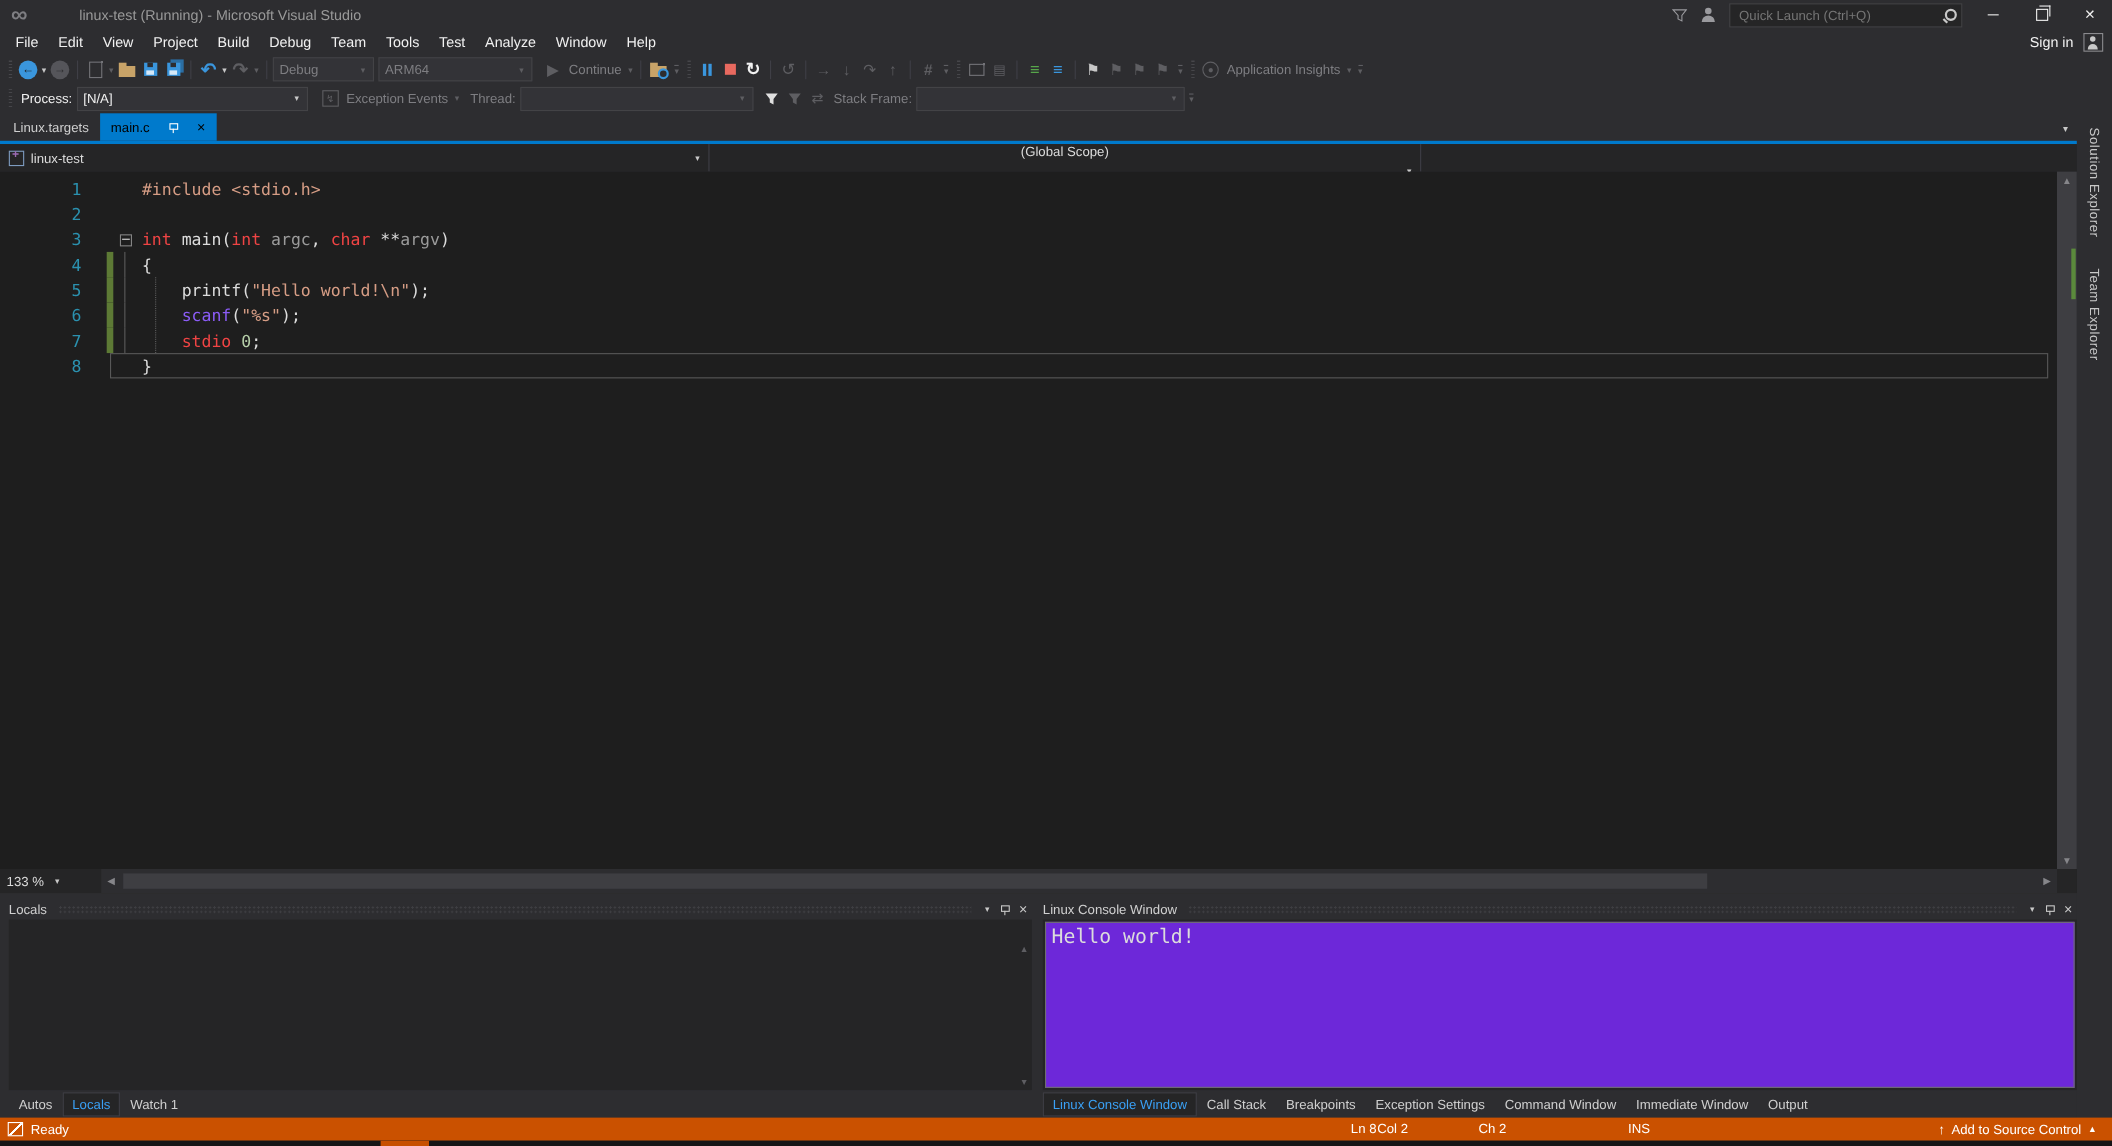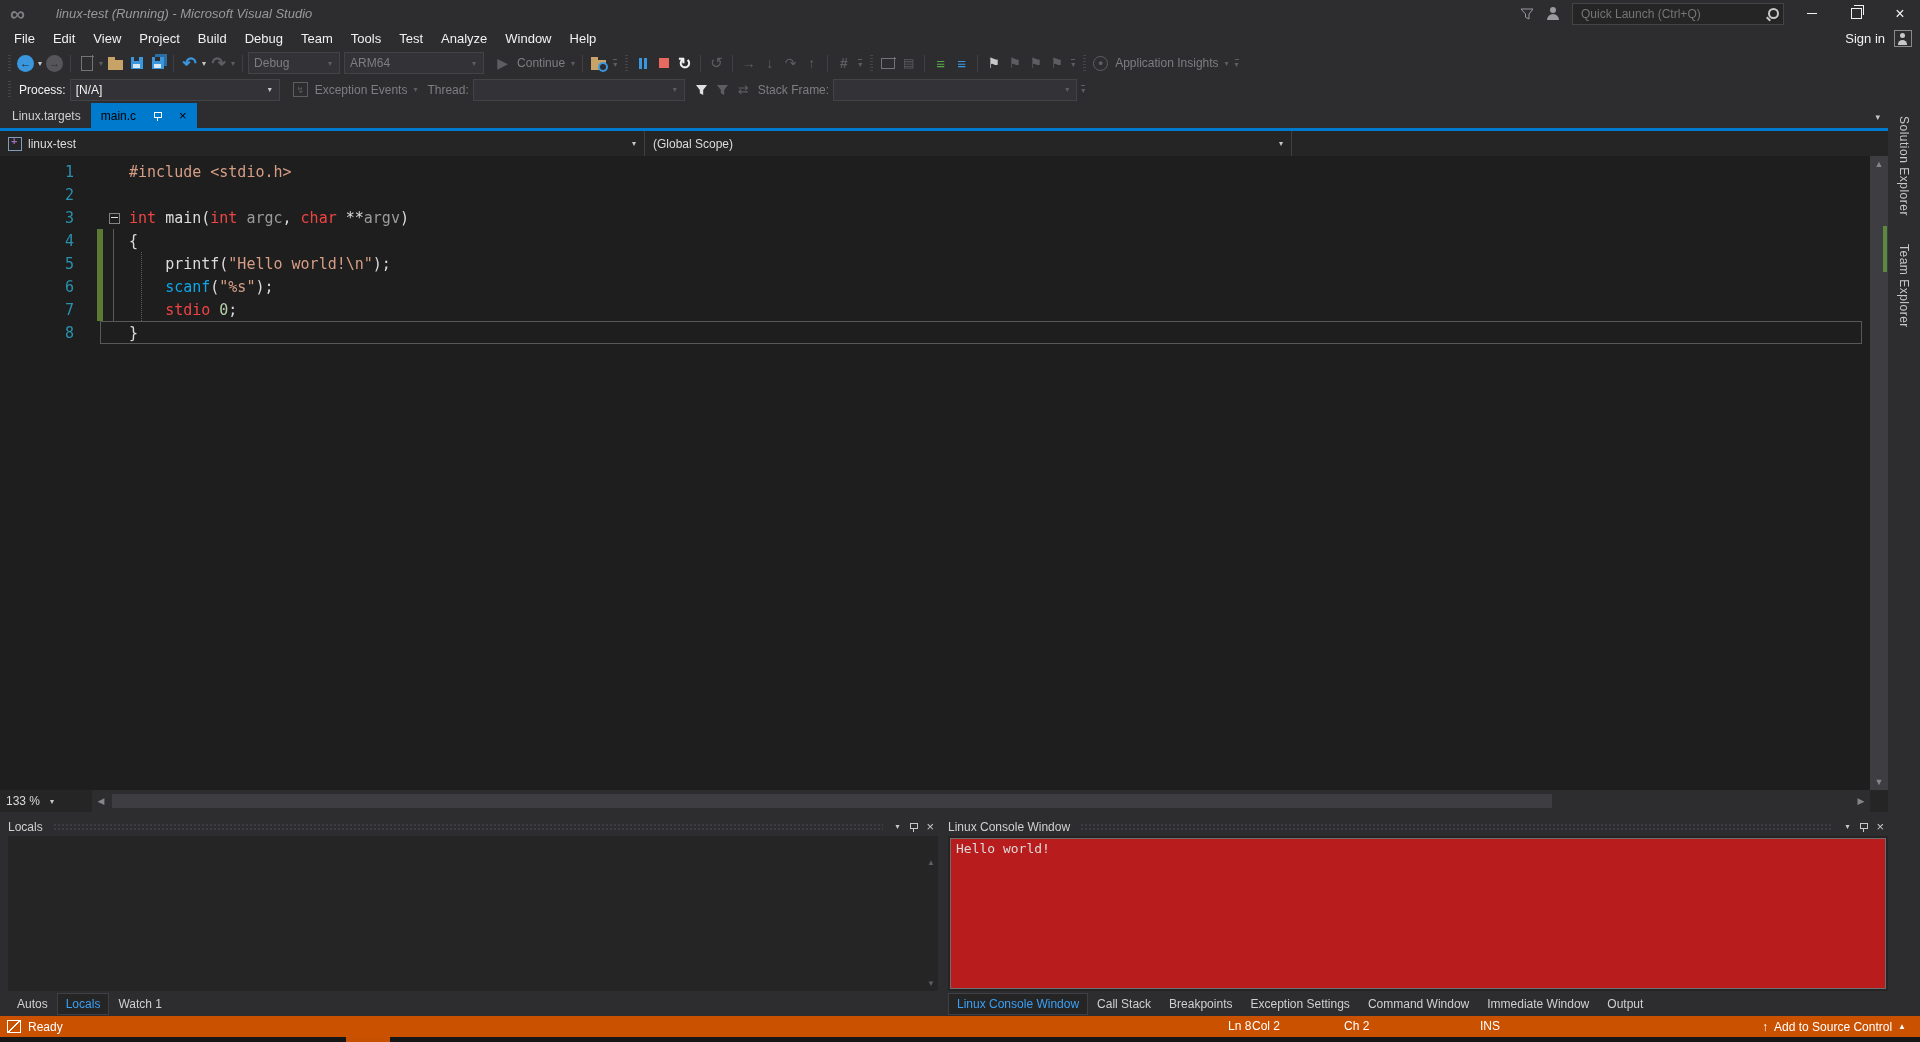--- a/index.html
+++ b/index.html
@@ -2,21 +2,21 @@
 <html><head>
 <meta charset="utf-8">
 <style>
   html,body{margin:0;padding:0;background:#111;}
   .shell{width:1920px;height:1042px;background:#2D2D30;color:#F1F1F1;
     font-family:"Liberation Sans",sans-serif;position:relative;overflow:hidden;
     display:flex;flex-direction:column;}
   
   .titlebar{height:27px;flex:none;display:flex;align-items:center;padding-left:10px;font-size:13px;}
   .vs-logo{color:#7E7E82;font-size:21px;font-weight:bold;line-height:20px;width:26px;}
-  .window-title{color:#999;margin-left:20px;font-style:italic;}
+  .window-title{color:#999;margin-left:36px;}
   .tb-right{margin-left:auto;display:flex;align-items:center;gap:12px;padding-right:4px;justify-content:center;}
   .icon-funnel svg{display:block;}
   .person{width:14px;height:13px;position:relative;}
   .person::before{content:"";position:absolute;left:4px;top:0;width:6px;height:6px;border-radius:50%;background:#9A9A9E;}
   .person::after{content:"";position:absolute;left:1px;bottom:0;width:12px;height:6px;border-radius:6px 6px 0 0;background:#9A9A9E;}
   .ql-box{width:198px;height:20px;background:#252526;border:1px solid #434346;display:flex;align-items:center;padding:0 6px;gap:6px;}
   .ql-input{flex:1;background:transparent;border:0;outline:none;color:#999;font-size:12px;font-family:"Liberation Sans",sans-serif;}
   .mag{width:12px;height:12px;position:relative;flex:none;}
   .mag::before{content:"";position:absolute;left:3px;top:0;width:7px;height:7px;border:2px solid #C8C8C8;border-radius:50%;}
   .mag::after{content:"";position:absolute;left:1px;bottom:0;width:5px;height:2px;background:#C8C8C8;transform:rotate(45deg);}
@@ -80,41 +80,41 @@
   .tab-pin::before{content:"";position:absolute;left:1px;top:1px;width:6px;height:4px;border:1px solid #fff;}
   .tab-pin::after{content:"";position:absolute;left:4px;top:6px;height:4px;border-left:1px solid #fff;}
   .tab-close{font-size:13px;line-height:12px;}
   .tab-overflow{margin-left:auto;padding:0 8px 6px 0;color:#C8C8C8;font-size:9px;}
   .tab-underline{height:3px;background:#007ACC;flex:none;}
   
   .navbar{height:25px;flex:none;display:flex;background:#252526;font-size:12px;color:#DCDCDC;}
   .nav-sec{display:flex;align-items:center;border-right:1px solid #3F3F46;padding:0 8px;gap:6px;}
   .nav-sec .nav-caret{margin-left:auto;font-size:8px;color:#C8C8C8;}
   .nav-proj{width:628px;}
-  .nav-scope{width:630px;}
+  .nav-scope{width:630px;flex-direction:column;}
   .nav-member{flex:1;border-right:none;}
   .proj-icon{width:12px;height:12px;border:1px solid #7E9CC0;position:relative;flex:none;}
   .proj-icon::after{content:"+";position:absolute;left:2px;top:-3px;color:#9B6BB3;font-size:11px;font-weight:bold;}
   .method-icon{width:8px;height:8px;background:#B180D7;transform:rotate(45deg);flex:none;}
   
   .editor-wrap{flex:1;display:flex;background:#1E1E1E;min-height:0;position:relative;}
   .code-region{flex:1;padding-top:4px;font-family:"DejaVu Sans Mono",monospace;font-size:15px;position:relative;min-width:0;}
   .code-line{height:23px;display:flex;align-items:center;position:relative;}
   .ln{width:74px;text-align:right;color:#2B91AF;flex:none;}
   .chgbar{width:6px;height:23px;margin-left:23px;flex:none;}
   .chgbar.on{background:#5D7A35;}
   .outl{width:26px;height:23px;flex:none;position:relative;}
   .fold-box{width:9px;height:9px;border:1px solid #848484;position:absolute;left:6px;top:7px;background:#1E1E1E;}
   .fold-box::after{content:"";position:absolute;left:1px;right:1px;top:3px;height:1px;background:#DCDCDC;}
   .vline{position:absolute;left:10px;top:0;height:23px;border-left:1px solid #5A5A5A;}
   .codetext{white-space:pre;color:#DCDCDC;}
   .tk-kw{color:#ef4444;}
   .tk-str{color:#D69D85;}
   .tk-pp{color:#D69D85;}
-  .tk-macro{color:#0ea5e9;}
+  .tk-macro{color:#8b5cf6;}
   .tk-num{color:#B5CEA8;}
   .tk-param{color:#9B9B9B;}
   .tk-fn{color:#DCDCDC;}
   .tk-pl{color:#DCDCDC;}
   .curline{position:absolute;left:100px;right:8px;top:0;height:21px;border:1px solid #585858;}
   .indent-guide{position:absolute;left:141px;top:96px;height:69px;border-left:1px dotted #5E5E5E;}
   .vscroll{width:18px;flex:none;background:#3E3E42;display:flex;flex-direction:column;justify-content:space-between;align-items:center;position:relative;}
   .vs-arrow{color:#86868A;font-size:9px;padding:3px 0;}
   .vs-mark-green{position:absolute;right:1px;top:70px;width:4px;height:46px;background:#5B8A3C;}
   
@@ -138,22 +138,22 @@
   .pin-g::after{content:"";position:absolute;left:4px;top:6px;height:4px;border-left:1px solid #C8C8C8;}
   .panel-body{flex:1;background:#252526;position:relative;min-height:0;}
   .grid-head{height:20px;display:flex;color:#9B9B9B;font-size:12px;border-bottom:1px solid #333337;}
   .grid-head .cell{padding:3px 0 0 8px;border-right:1px solid #2F2F33;}
   .grid-head .c0{width:322px;}
   .grid-head .c1{width:439px;}
   .grid-head .c2{flex:1;border-right:none;}
   .scroll-hint{position:absolute;right:3px;color:#5E5E62;font-size:8px;}
   .scroll-hint.up{top:22px;}
   .scroll-hint.down{bottom:3px;}
-  .console-inner{position:absolute;left:2px;right:2px;top:2px;bottom:2px;border:1px solid #6E6E6E;background:#b91c1c;
-    font-family:"DejaVu Sans Mono",monospace;font-size:13px;color:#DCDCDC;padding:2px 5px;}
+  .console-inner{position:absolute;left:2px;right:2px;top:2px;bottom:2px;border:1px solid #6E6E6E;background:#6d28d9;
+    font-family:"DejaVu Sans Mono",monospace;font-size:18px;color:#DCDCDC;padding:2px 5px;}
   .panel-tabs{height:24px;flex:none;display:flex;align-items:center;font-size:12px;color:#D0D0D0;padding-top:1px;}
   .ptab{padding:3px 8px;border:1px solid transparent;white-space:nowrap;}
   .ptab.active{background:#252526;border-color:#3F3F46;color:#3AA0F5;}
   
   .statusbar{height:21px;flex:none;background:#CA5100;position:relative;font-size:12px;color:#fff;}
   .sb-left{position:absolute;left:7px;top:0;bottom:0;display:flex;align-items:center;gap:7px;}
   .ready-icon{width:12px;height:11px;border:1px solid #fff;
     background:linear-gradient(135deg,transparent 44%,#fff 44%,#fff 56%,transparent 56%);}
   .sb-cell{position:absolute;top:3px;}
   .sb-ln{left:1228px;}.sb-col{left:1252px;}.sb-ch{left:1344px;}.sb-ins{left:1480px;}

